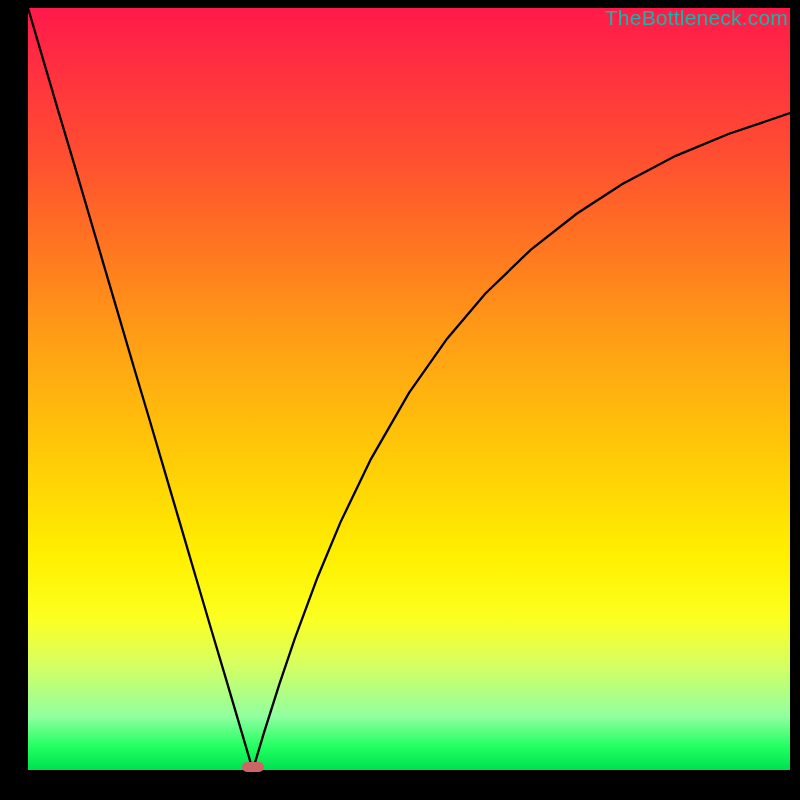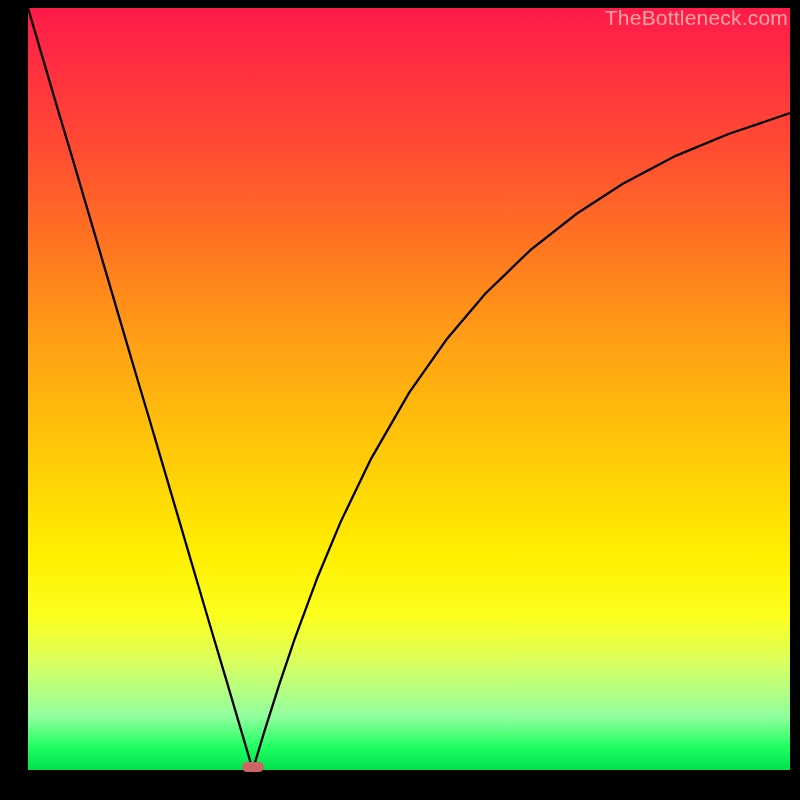--- a/index.html
+++ b/index.html
@@ -25,21 +25,21 @@
       #00e050 100%
     );
   }
   .watermark {
     position: absolute;
     top: 6px;
     right: 12px;
     font-family: Arial, Helvetica, sans-serif;
     font-size: 21px;
     font-weight: 500;
-    color: #fca5a5;
+    color: #14b8a6;
     letter-spacing: 0.2px;
   }
   svg.plot {
     position: absolute;
     top: 8px;
     left: 28px;
     width: 762px;
     height: 762px;
   }
   .marker {

